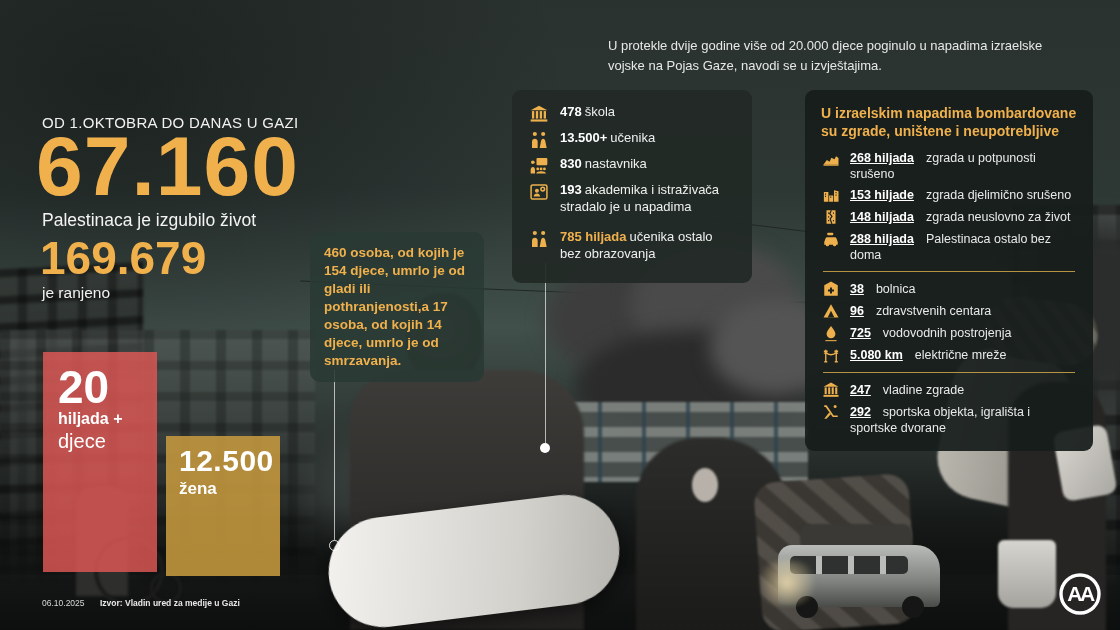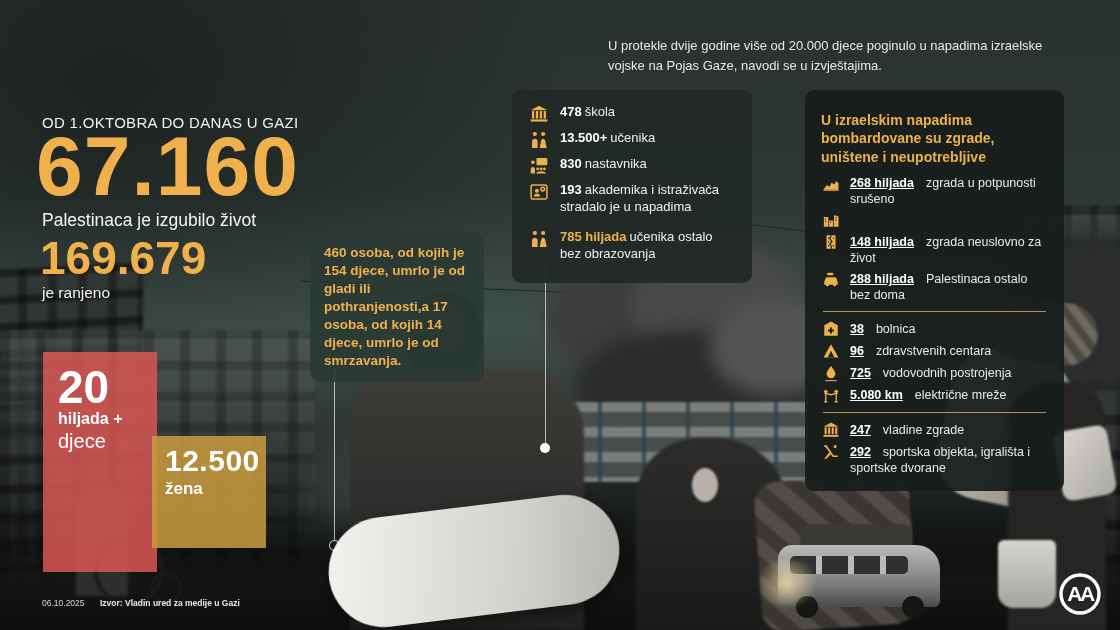--- a/index.html
+++ b/index.html
@@ -87,35 +87,35 @@
   .intro{left:608px;top:36px;width:452px;color:#e7e9e7;font-size:13px;line-height:1.5;}
   .kicker{left:42px;top:114px;color:#f1f1ef;font-size:15px;letter-spacing:.3px;}
   .num-big{left:36px;top:124px;color:#f0b14d;font-size:84px;font-weight:700;line-height:1;letter-spacing:1px;}
   .lab1{left:42px;top:210px;color:#f3f4f2;font-size:17.5px;}
   .num-mid{left:40px;top:235px;color:#f0b14d;font-size:46px;font-weight:700;line-height:1;text-align:right;}
   .lab2{left:42px;top:284px;color:#f1f2f0;font-size:15.5px;}
   .quote{left:310px;top:232px;width:174px;box-sizing:border-box;padding:12px 14px;border-radius:10px;
     background:rgba(41,57,51,.88);color:#f0b14d;font-size:13.5px;font-weight:700;line-height:1.33;}
   .panel{box-sizing:border-box;border-radius:9px;}
   .edu{left:512px;top:90px;width:240px;padding:14px 16px;background:rgba(33,41,38,.93);}
-  .bld{left:805px;top:90px;width:259px;padding:21px 16px 10px;background:rgba(23,29,27,.93);}
+  .bld{left:805px;top:90px;width:288px;padding:14px 16px 10px;background:rgba(23,29,27,.93);}
   .bld-head{color:#f0b14d;font-size:14px;font-weight:700;line-height:1.32;margin-bottom:9px;}
   .srow{display:flex;align-items:flex-start;gap:10px;margin-bottom:6px;font-size:13px;color:#eef0ee;line-height:1.3;}
   .srow .ic{flex:0 0 22px;display:flex;justify-content:center;}
   .srow b{font-weight:700;color:#ffffff;margin-right:3px;}
   .srow.hl{margin-top:13px;}
   .srow.hl b{color:#f0b14d;}
   .brow{display:flex;align-items:flex-start;gap:9px;margin-bottom:5px;font-size:12.5px;color:#e9ebe9;line-height:1.28;}
   .brow .ic{flex:0 0 20px;display:flex;justify-content:center;margin-top:-1px;}
   .brow b{font-weight:700;color:#ffffff;margin-right:12px;text-decoration:underline;}
   .divider{height:1px;background:#bf9a45;opacity:.95;margin:8px 2px 9px;}
   
   .bar{box-sizing:border-box;z-index:2;position:absolute;color:#fff;}
   .bar-red{left:43px;top:352px;width:114px;height:220px;background:rgba(219,87,85,.84);padding:12px 0 0 15px;}
-  .bar-gold{left:152px;top:436px;width:114px;height:112px;background:rgba(201,156,63,.86);padding:10px 8px 0 13px;}
+  .bar-gold{left:166px;top:436px;width:114px;height:140px;background:rgba(201,156,63,.86);padding:10px 8px 0 13px;}
   .bar-big{font-size:46px;font-weight:700;line-height:1;}
   .bar-unit{font-size:16px;font-weight:700;}
   .bar-label{font-size:20px;margin-top:2px;}
   .bar-mid{font-size:30px;font-weight:700;line-height:1;letter-spacing:.5px;}
   .bar-label2{font-size:17px;font-weight:700;margin-top:3px;}
   
   .date{left:42px;top:598px;color:#d8d9d7;font-size:8.5px;}
   .source{left:100px;top:598px;color:#e8e9e7;font-size:8.5px;font-weight:700;}
   .logo{left:1056px;top:570px;width:48px;height:48px;}
   svg{display:block;}
@@ -252,20 +252,21 @@
           </span>
         <span><b>268 hiljada</b><span>zgrada u potpunosti srušeno</span></span>
       </div>
       <div class="brow">
         <span class="ic">
             <svg viewBox="0 0 24 24" width="18" height="18" fill="#edb04c">
               <path d="M2.5 21V8h6v13zM9.5 21v-8.5H15V21zM16 21V5.5L22 7v14z"></path>
               <path d="M4 10h1.4v1.6H4zm0 3h1.4v1.6H4zm7 1h1.4v1.6H11zm7-6h1.4v1.6H18zm0 3.4h1.4V13H18z" fill="#1c211f"></path>
             </svg>
           </span>
+        <span><b>153 hiljade</b><span>zgrada djelimično srušeno</span></span>
       </div>
       <div class="brow">
         <span class="ic">
             <svg viewBox="0 0 24 24" width="18" height="18" fill="#edb04c">
               <rect x="6" y="3" width="12" height="18"></rect>
               <path d="M12.5 3l-2.2 4.6 3 3.4-2.4 3.6 2.2 6.4" stroke="#1c211f" stroke-width="1.6" fill="none"></path>
               <path d="M8 6h1.6v1.8H8zm6.5 0H16v1.8h-1.5zM8 11h1.6v1.8H8zm0 5h1.6v1.8H8zm6.5 0H16v1.8h-1.5z" fill="#1c211f"></path>
             </svg>
           </span>
         <span><b>148 hiljada</b><span>zgrada neuslovno za život</span></span>

